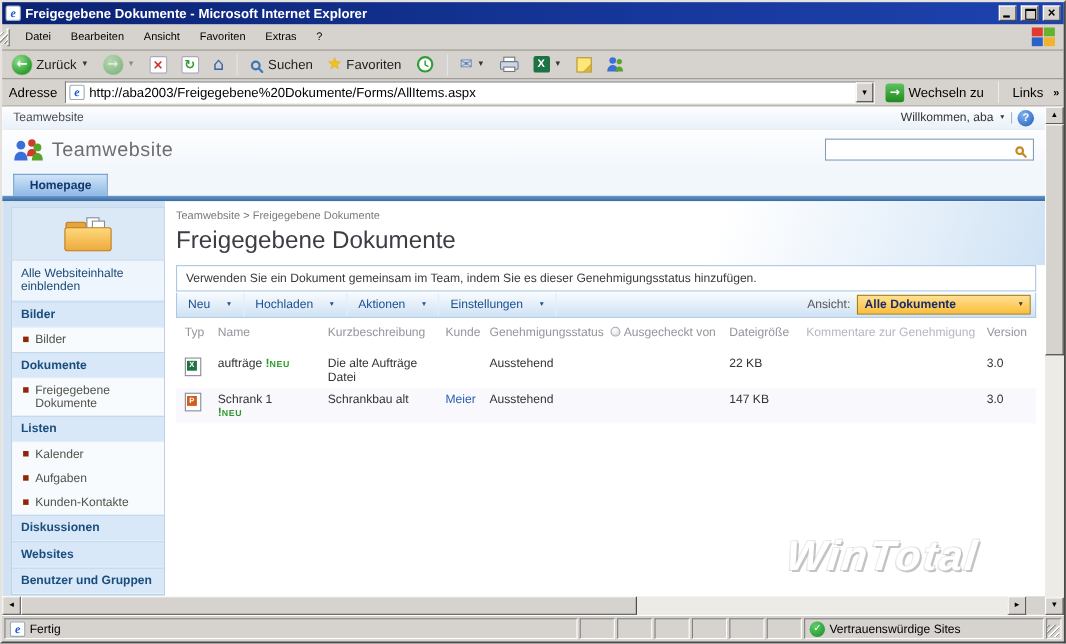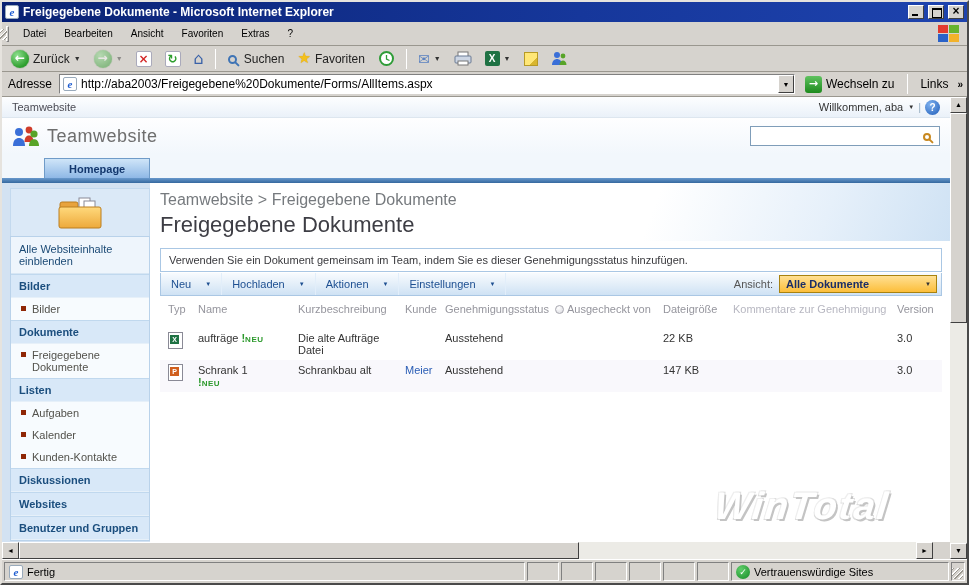--- a/index.html
+++ b/index.html
@@ -102,42 +102,42 @@
   .scope-select{width:118px;height:20px;background:#fff;border:1px solid #7f9db9;display:flex;align-items:center;font-size:11px;color:#333;}
   .scope-select .val{flex:1;padding:0 4px;}
   .scope-select .btn{width:17px;height:18px;background:#d6d3ce;border-left:1px solid #7f9db9;font-size:7px;text-align:center;line-height:17px;}
   .scope-select .btn::after{content:"\25BC";}
   .search-box{width:190px;height:20px;background:#fff;border:1px solid #7f9db9;display:flex;align-items:center;margin-left:8px;}
   .search-input{flex:1;border:0;outline:0;font-size:11px;padding:0 4px;height:16px;}
   .gold-mag{width:8px;height:8px;border-color:#c8881f;margin-right:8px;}
   .gold-mag::after{background:#c8881f;}
   .tabrow{height:24px;display:flex;align-items:flex-end;padding:0 10px;background:#f2f7fc;flex:0 0 auto;}
   .tab{background:linear-gradient(#cfe5f8,#8fb8e6);border:1px solid #6f9bc8;border-bottom:0;
-    font-size:11px;font-weight:bold;color:#14386e;padding:4px 24px 3px;margin-left:32px;}
+    font-size:11px;font-weight:bold;color:#14386e;padding:4px 14px 3px;}
   .tabspacer{flex:1;}
   .site-actions{background:linear-gradient(#5285d2,#23509c);border:1px solid #12306b;color:#fff;
     font-size:11px;font-weight:bold;padding:3px 10px;display:flex;align-items:center;gap:6px;margin-bottom:1px;}
   .site-actions .dd-arrow{color:#fff;font-size:6px;}
   .blueband{height:5px;background:linear-gradient(#6898cc,#35699f);flex:0 0 auto;}
   
   .sp-body{flex:1;display:flex;min-height:0;}
   .sidebar{width:148px;background:#d3e2f2;padding:5px 0 0 8px;flex:0 0 auto;}
   .folder-block{height:48px;display:flex;align-items:center;justify-content:center;background:#dbe9f7;
     border:1px solid #c3d9ee;border-bottom:0;}
   .navbox{background:#f7fbfe;border:1px solid #b9d2ea;}
   .viewall{display:block;padding:6px 8px;font-size:11px;color:#1b4a75;border-bottom:1px solid #d7e6f4;background:#eef5fc;}
   .nav-section-h{background:#d8e8f8;border-top:1px solid #c0d8ee;border-bottom:1px solid #e6f0f9;
     font-size:11px;font-weight:bold;color:#1b4e7e;padding:5px 8px;}
   .nav-item{display:flex;gap:6px;align-items:flex-start;font-size:11px;color:#53524c;padding:5px 4px 5px 10px;background:#f7fbfe;}
   .bullet{width:5px;height:5px;background:#8f2706;margin-top:3px;flex:0 0 auto;}
   
   .main{flex:1;position:relative;background:#fff;padding:8px 8px 0 10px;min-width:0;display:flex;flex-direction:column;}
   .swoosh{position:absolute;top:0;right:0;width:420px;height:58px;
     background:linear-gradient(110deg,rgba(255,255,255,0) 30%,#e6f0fa 70%,#cfe2f4 100%);pointer-events:none;}
-  .breadcrumb{font-size:16px;color:#767a7e;position:relative;}
+  .breadcrumb{font-size:10px;color:#767a7e;position:relative;}
   .breadcrumb a{color:#767a7e;text-decoration:none;}
   .pagetitle{font-size:22px;color:#3d3d44;font-weight:400;margin:3px 0 10px;position:relative;}
   .descbox{border:1px solid #aac7e4;background:#fff;font-size:11px;color:#39393d;padding:5px 8px;position:relative;}
   .listbar{margin-top:1px;height:23px;background:linear-gradient(#f8fbfe,#cfe2f4);border:1px solid #aac7e4;border-top:0;
     display:flex;align-items:center;font-size:11px;color:#1d4f91;}
   .lmenu{display:flex;align-items:center;gap:14px;padding:0 10px;height:100%;border-right:1px solid #e2eefa;}
   .lmenu .dd-arrow{font-size:6px;color:#1d4f91;}
   .lspacer{flex:1;}
   .view-label{color:#555;margin-right:6px;}
   .gold-select{width:158px;height:18px;background:linear-gradient(#ffe093,#fcbe3a);border:1px solid #a8820f;
@@ -349,25 +349,25 @@
                 <span>Bilder</span>
               </div>
             <div class="nav-section-h">Dokumente</div>
             <div class="nav-item">
                 <span class="bullet"></span>
                 <span>Freigegebene Dokumente</span>
               </div>
             <div class="nav-section-h">Listen</div>
             <div class="nav-item">
                 <span class="bullet"></span>
-                <span>Aufgaben</span>
+                <span>Kalender</span>
               </div>
             <div class="nav-item">
                 <span class="bullet"></span>
-                <span>Kalender</span>
+                <span>Aufgaben</span>
               </div>
             <div class="nav-item">
                 <span class="bullet"></span>
                 <span>Kunden-Kontakte</span>
               </div>
             <div class="nav-section-h">Diskussionen</div>
             <div class="nav-section-h">Websites</div>
             <div class="nav-section-h">Benutzer und Gruppen</div>
           </div>
         </div>

